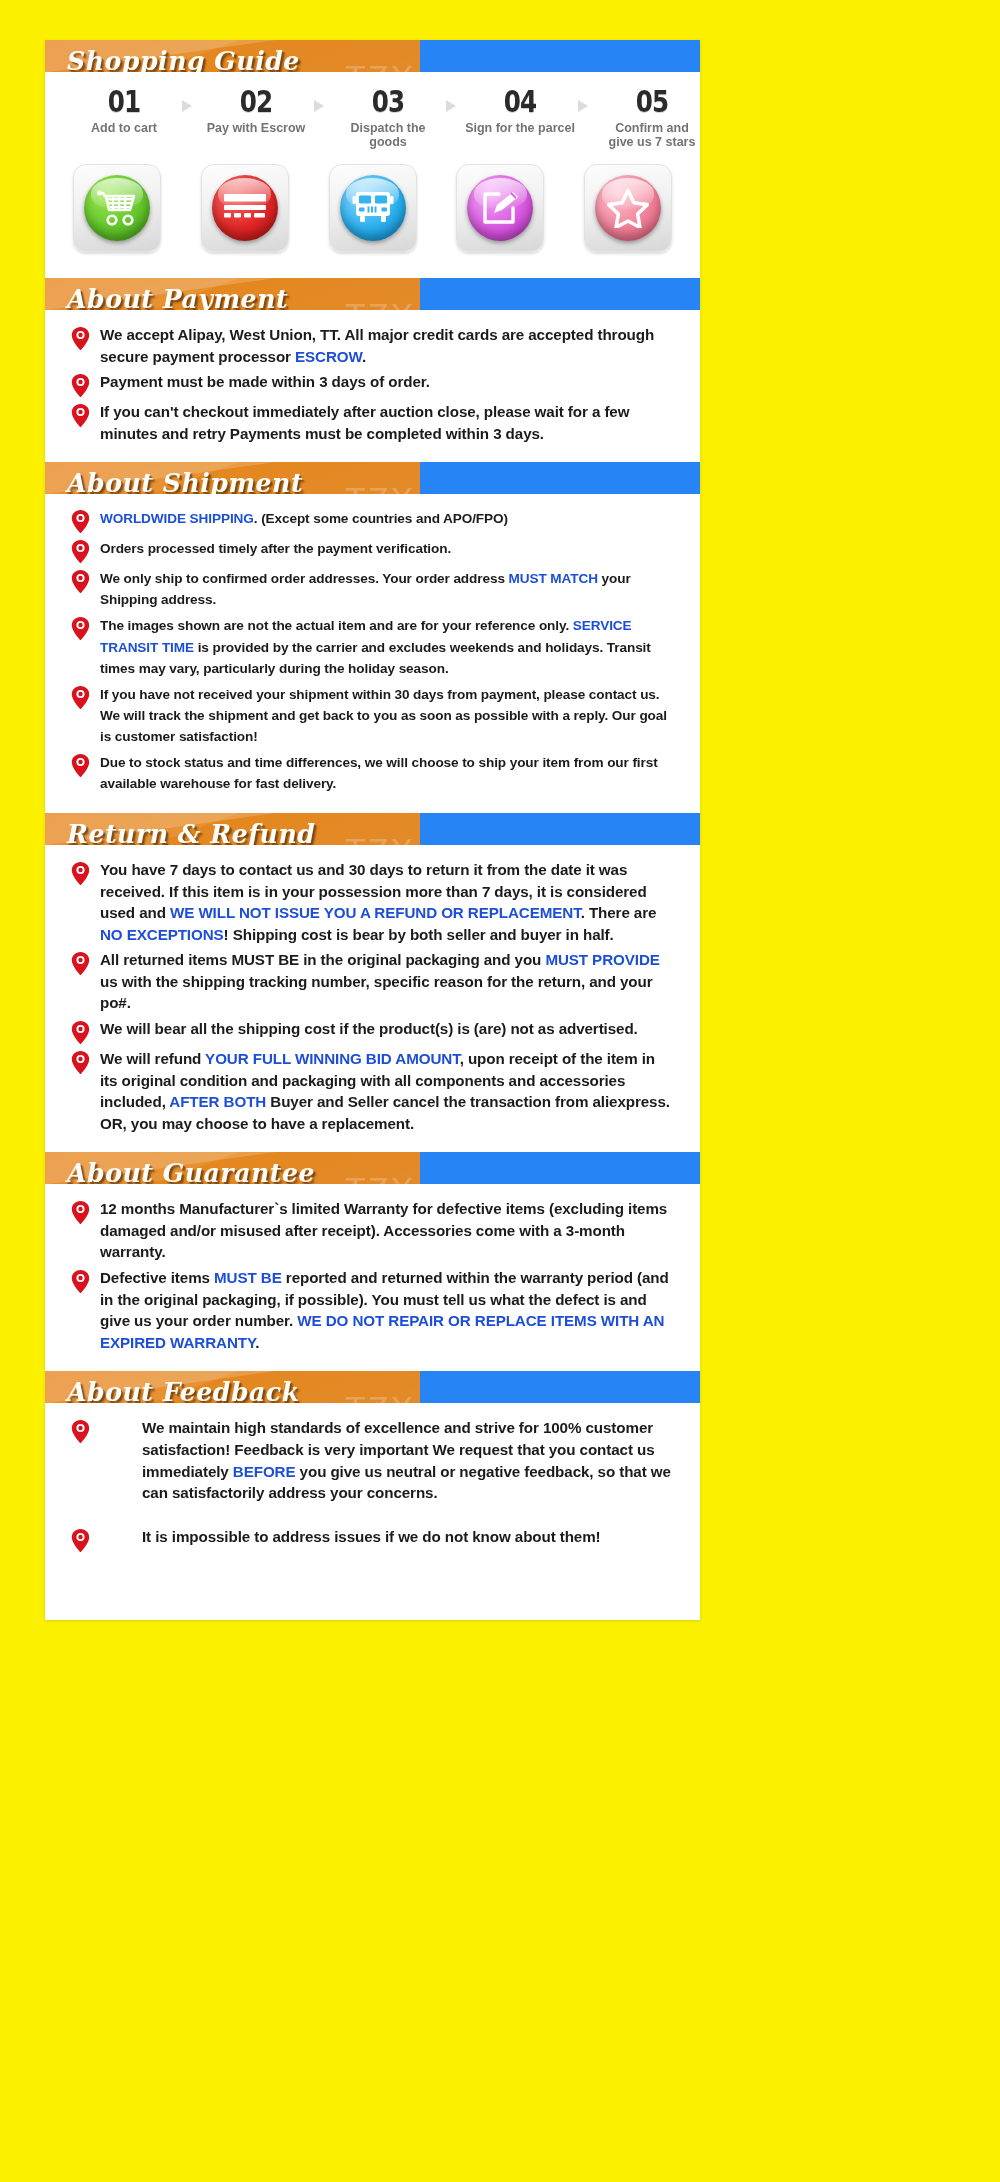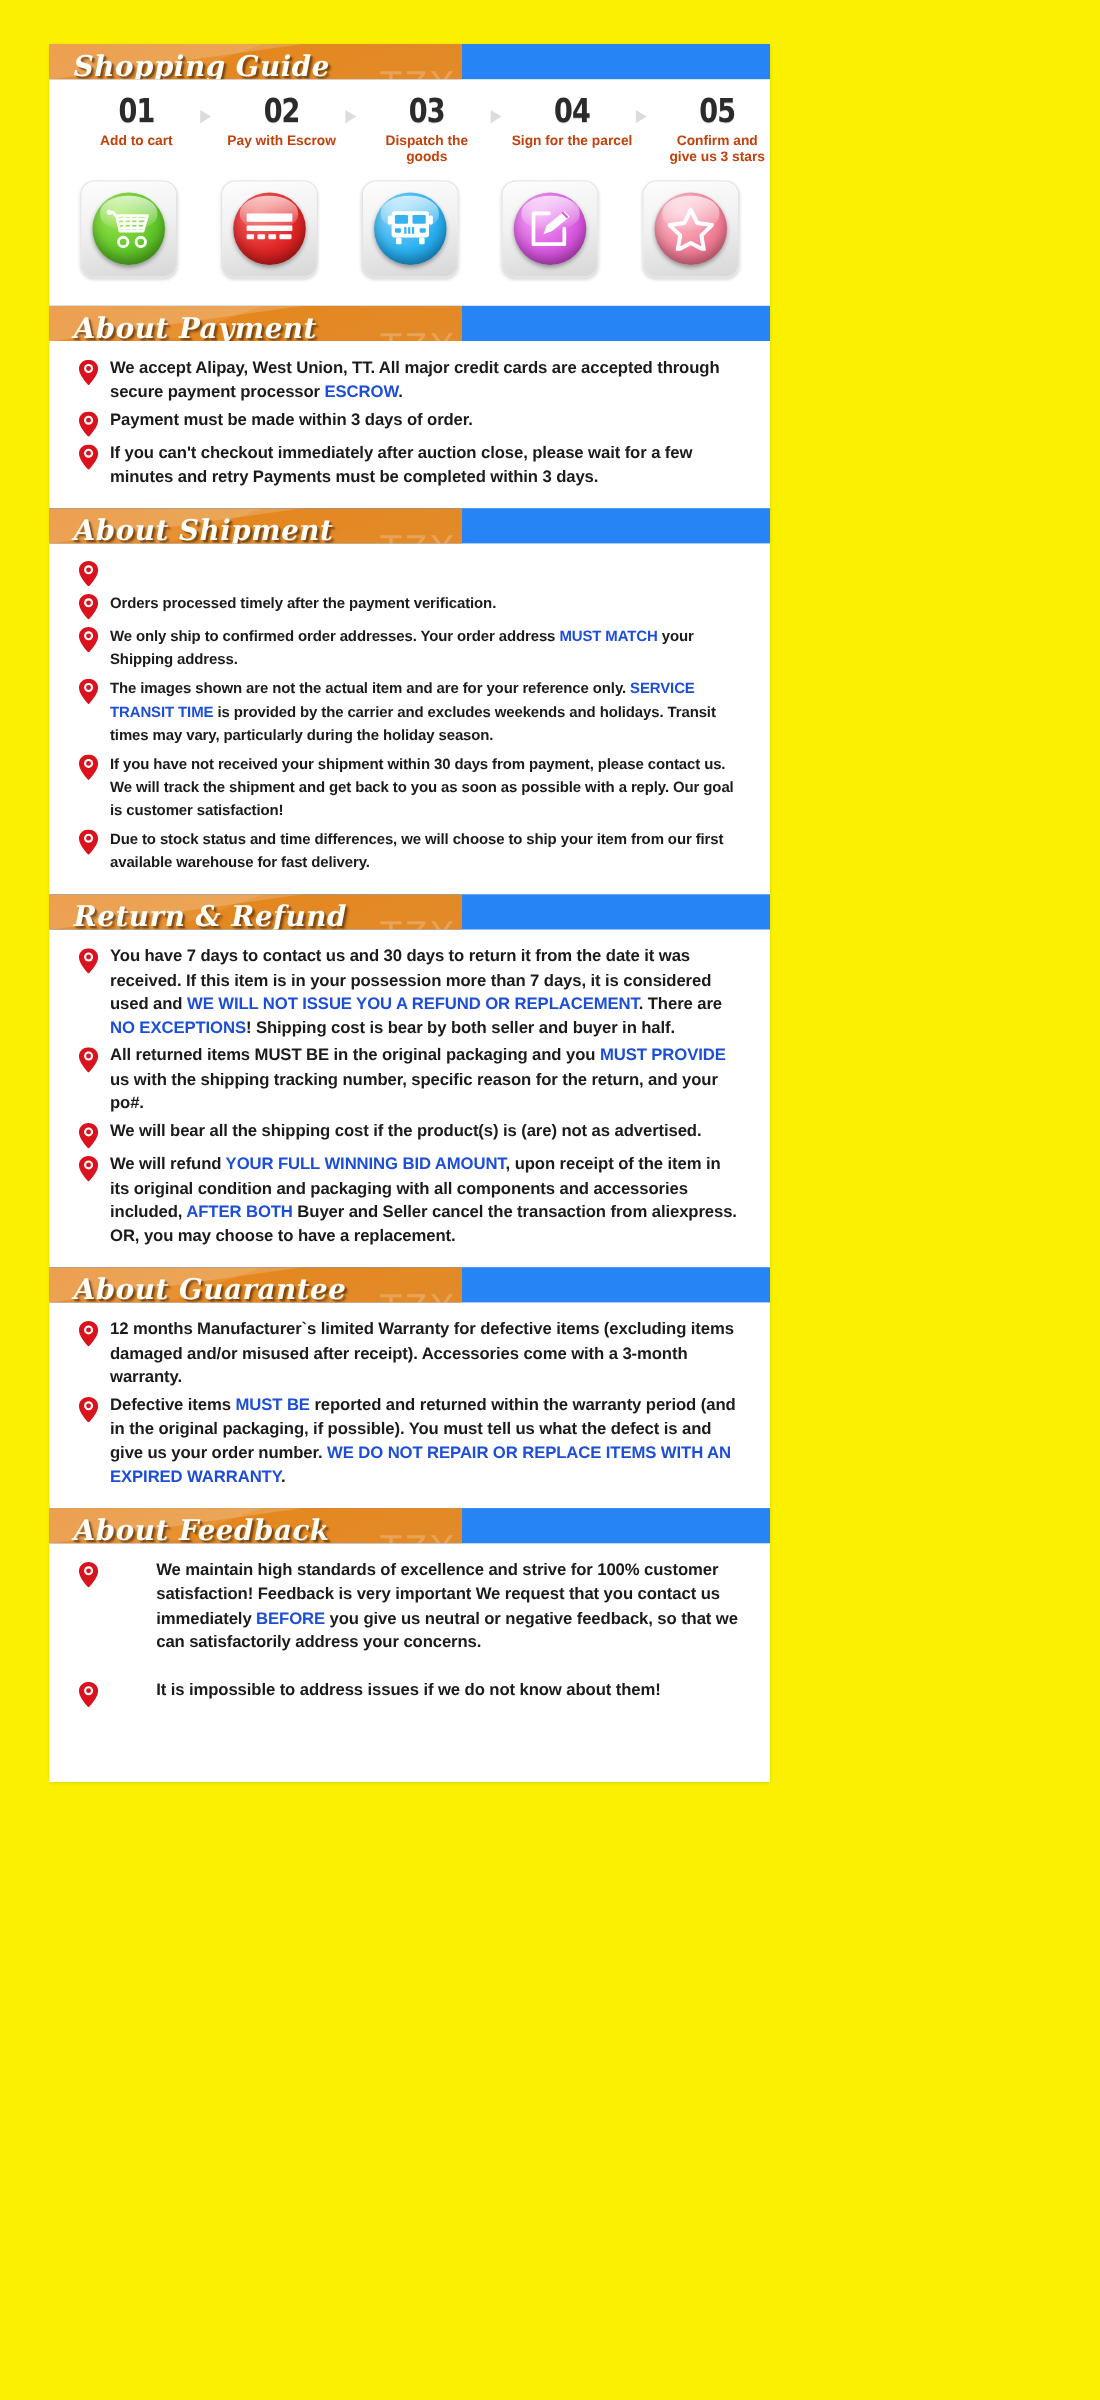--- a/index.html
+++ b/index.html
@@ -101,21 +101,21 @@
     color: #2b2b2b;
     letter-spacing: -1px;
     line-height: 1.05;
     transform: scaleX(0.82);
     text-shadow: 0 1px 0 rgba(0,0,0,0.18);
   }
   .step-label {
     margin-top: 3px;
     font-size: 12.5px;
     font-weight: bold;
-    color: #c2410c;
+    color: #737373;
     line-height: 1.18;
     white-space: pre-line;
   }
   .arrow {
     flex: 0 0 auto;
     width: 22px;
     margin-top: 12px;
     color: #d9d9d9;
     font-size: 17px;
     line-height: 1;
@@ -239,21 +239,21 @@
             <div class="step-label">Sign for the parcel</div>
           </div>
           <div class="arrow">
             <svg width="16" height="16" viewBox="0 0 16 16">
               <path d="M3 2l10 6-10 6z" fill="#dcdcdc"></path>
             </svg>
           </div>
           <div class="step">
             <div class="step-num">05</div>
             <div class="step-label">Confirm and
-give us 3 stars</div>
+give us 7 stars</div>
           </div>
         </div>
       <div class="tiles" id="tiles-row">
           <div class="tile">
             <div class="orb orb-green">
               <svg width="40" height="36" viewBox="0 0 40 36" fill="#ffffff">
                 <path d="M1 3h5l2 3h29l-4 14H12L9 6" fill="none" stroke="#fff" stroke-width="2.6" stroke-linejoin="round"></path>
                 <rect x="11" y="8" width="24" height="2.4"></rect>
                 <rect x="12" y="12" width="22" height="2.4"></rect>
                 <rect x="13" y="16" width="20" height="2.4"></rect>
@@ -362,20 +362,21 @@
     </div>
     <div class="list compact">
         <div class="li">
           <div class="pin">
             <svg width="19" height="23" viewBox="0 0 19 23">
               <path d="M9.5 0C4.5 0 .8 3.6.8 8.3c0 5.6 7.2 13.4 8.1 14.4.3.4.9.4 1.2 0 .9-1 8.1-8.8 8.1-14.4C18.2 3.6 14.5 0 9.5 0z" fill="#d9121d"></path>
               <circle cx="9.5" cy="8" r="4.1" fill="#ffffff"></circle>
               <circle cx="9.5" cy="8" r="2.2" fill="#d9121d"></circle>
             </svg>
           </div>
+          <div class="li-text"><span class="hl">WORLDWIDE SHIPPING</span><span>. (Except some countries and APO/FPO)</span></div>
         </div>
         <div class="li">
           <div class="pin">
             <svg width="19" height="23" viewBox="0 0 19 23">
               <path d="M9.5 0C4.5 0 .8 3.6.8 8.3c0 5.6 7.2 13.4 8.1 14.4.3.4.9.4 1.2 0 .9-1 8.1-8.8 8.1-14.4C18.2 3.6 14.5 0 9.5 0z" fill="#d9121d"></path>
               <circle cx="9.5" cy="8" r="4.1" fill="#ffffff"></circle>
               <circle cx="9.5" cy="8" r="2.2" fill="#d9121d"></circle>
             </svg>
           </div>
           <div class="li-text"><span>Orders processed timely after the payment verification.</span></div>

